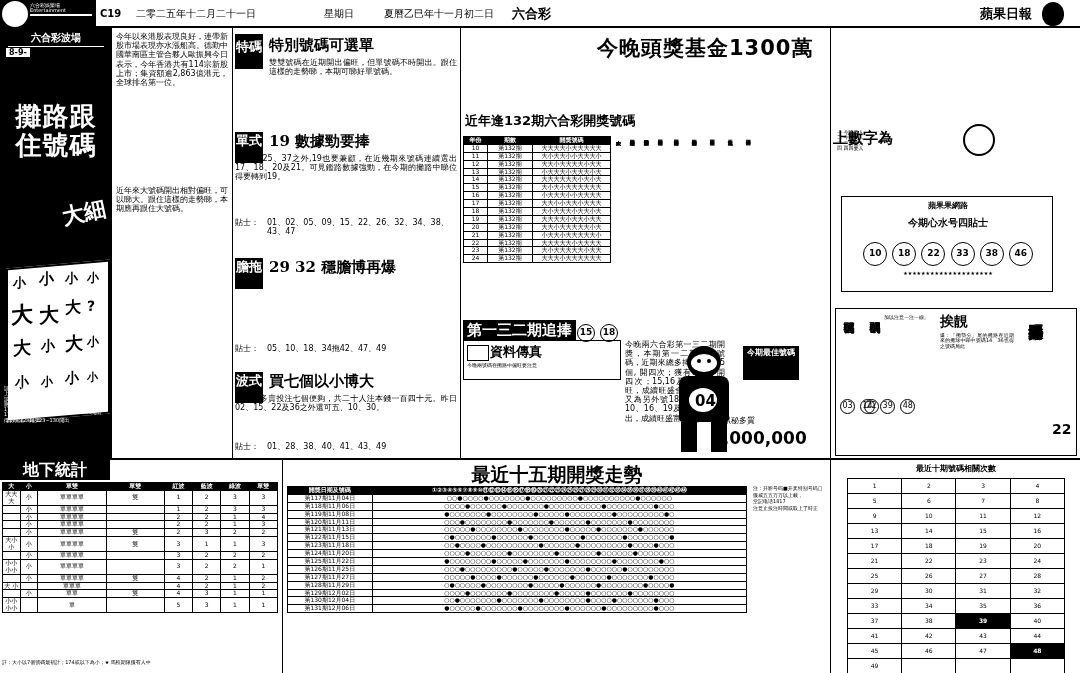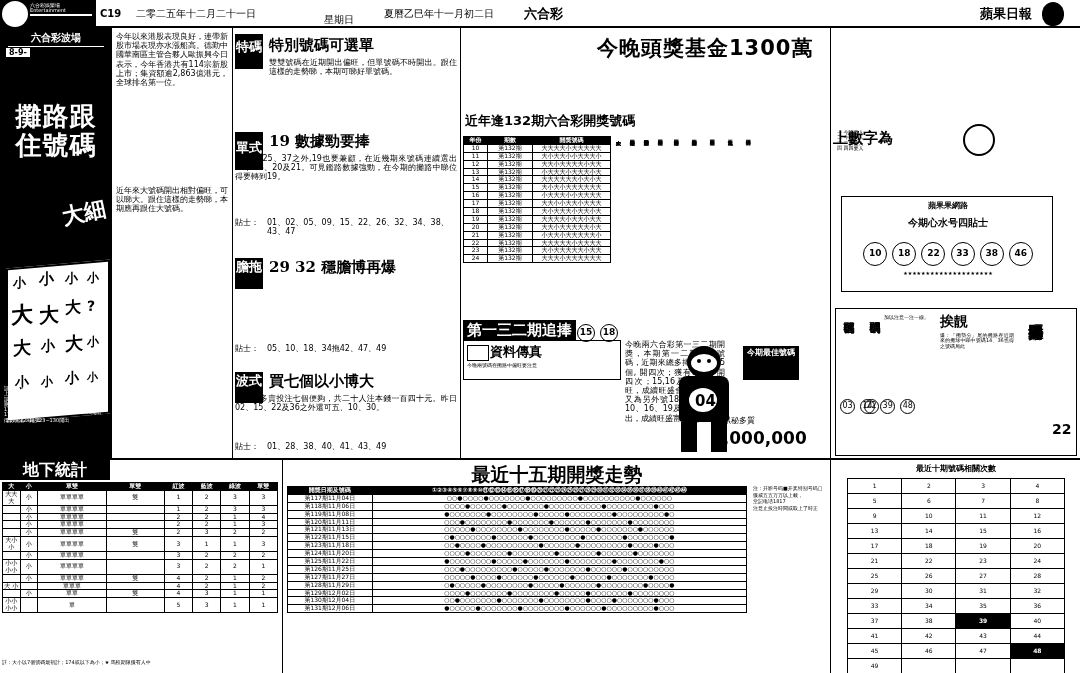--- a/index.html
+++ b/index.html
@@ -55,23 +55,23 @@
 
   <div class="blk" id="topbar">
     <div class="blk" id="logo">
       <div style="position:absolute;left:2px;top:1px;width:26px;height:26px;border-radius:50%;background:#fff;"></div>
       <div class="tiny" style="position:absolute;left:30px;top:3px;">六合彩娛樂場 Entertainment</div>
       <div style="position:absolute;left:30px;top:14px;width:62px;height:2px;background:#fff;"></div>
     </div>
     <div class="blk" id="datebar">
       <div class="m b" style="position:absolute;left:4px;top:8px;">C19</div>
       <div class="m" style="position:absolute;left:40px;top:8px;">二零二五年十二月二十一日</div>
-      <div class="m" style="position:absolute;left:228px;top:14px;text-align:center;">星期日</div>
+      <div class="m" style="position:absolute;left:228px;top:8px;text-align:center;">星期日</div>
       <div class="m" style="position:absolute;left:288px;top:8px;">夏曆乙巳年十一月初二日</div>
-      <div class="l b" style="position:absolute;left:428px;top:6px;">六合彩</div>
+      <div class="l b" style="position:absolute;left:416px;top:6px;">六合彩</div>
     </div>
     <div class="blk" id="brand">
       <div class="l b" style="position:absolute;left:0px;top:6px;">蘋果日報</div>
       <div style="position:absolute;left:62px;top:2px;width:22px;height:24px;border-radius:50% 50% 45% 45%;background:#000;"></div>
     </div>
   </div>
 
   <div class="blk" id="leftcol">
     <div class="m b ctr" style="position:absolute;left:0;top:4px;width:112px;">六合彩波場</div>
     <div style="position:absolute;left:8px;top:18px;width:96px;height:1px;background:#fff;"></div>
@@ -125,21 +125,21 @@
 
   <div class="blk" id="tipscol">
 
     <div class="blk" style="left:0;top:2px;width:228px;height:96px;">
       <div class="b ctr inv" style="position:absolute;left:2px;top:4px;width:28px;height:30px;font-size:13px;line-height:15px;padding-top:5px;">特碼</div>
       <div class="b" style="position:absolute;left:36px;top:6px;font-size:15px;">特別號碼可選單</div>
       <div class="s" style="position:absolute;left:36px;top:28px;width:188px;text-align:justify;">雙雙號碼在近期開出偏旺，但單號碼不時開出。跟住這樣的走勢睇，本期可睇好單號碼。</div>
     </div>
 
     <div class="blk" style="left:0;top:102px;width:228px;height:130px;">
-      <div class="b ctr inv" style="position:absolute;left:2px;top:2px;width:28px;height:30px;font-size:13px;line-height:15px;padding-top:8px;">單式</div>
+      <div class="b ctr inv" style="position:absolute;left:2px;top:2px;width:28px;height:30px;font-size:13px;line-height:15px;padding-top:1px;">單式</div>
       <div class="b serif" style="position:absolute;left:36px;top:2px;font-size:15px;">19 數據勁要捧</div>
       <div class="s" style="position:absolute;left:2px;top:24px;width:222px;text-align:justify;">除10、25、37之外,19也要兼顧，在近幾期來號碼連續選出17、18、20及21。可見鑑路數據強勁，在今期的攤路中睇位得要轉到19。</div>
       <div class="s" style="position:absolute;left:2px;top:88px;">貼士：</div>
       <div class="s" style="position:absolute;left:34px;top:88px;width:190px;">01、02、05、09、15、22、26、32、34、38、43、47</div>
     </div>
 
     <div class="blk" style="left:0;top:228px;width:228px;height:118px;">
       <div class="b ctr inv" style="position:absolute;left:2px;top:2px;width:28px;height:30px;font-size:13px;line-height:15px;padding-top:1px;">膽拖</div>
       <div class="b serif" style="position:absolute;left:36px;top:2px;font-size:15px;">29 32 穩膽博再爆</div>
       <div class="s" style="position:absolute;left:2px;top:88px;">貼士：</div>

